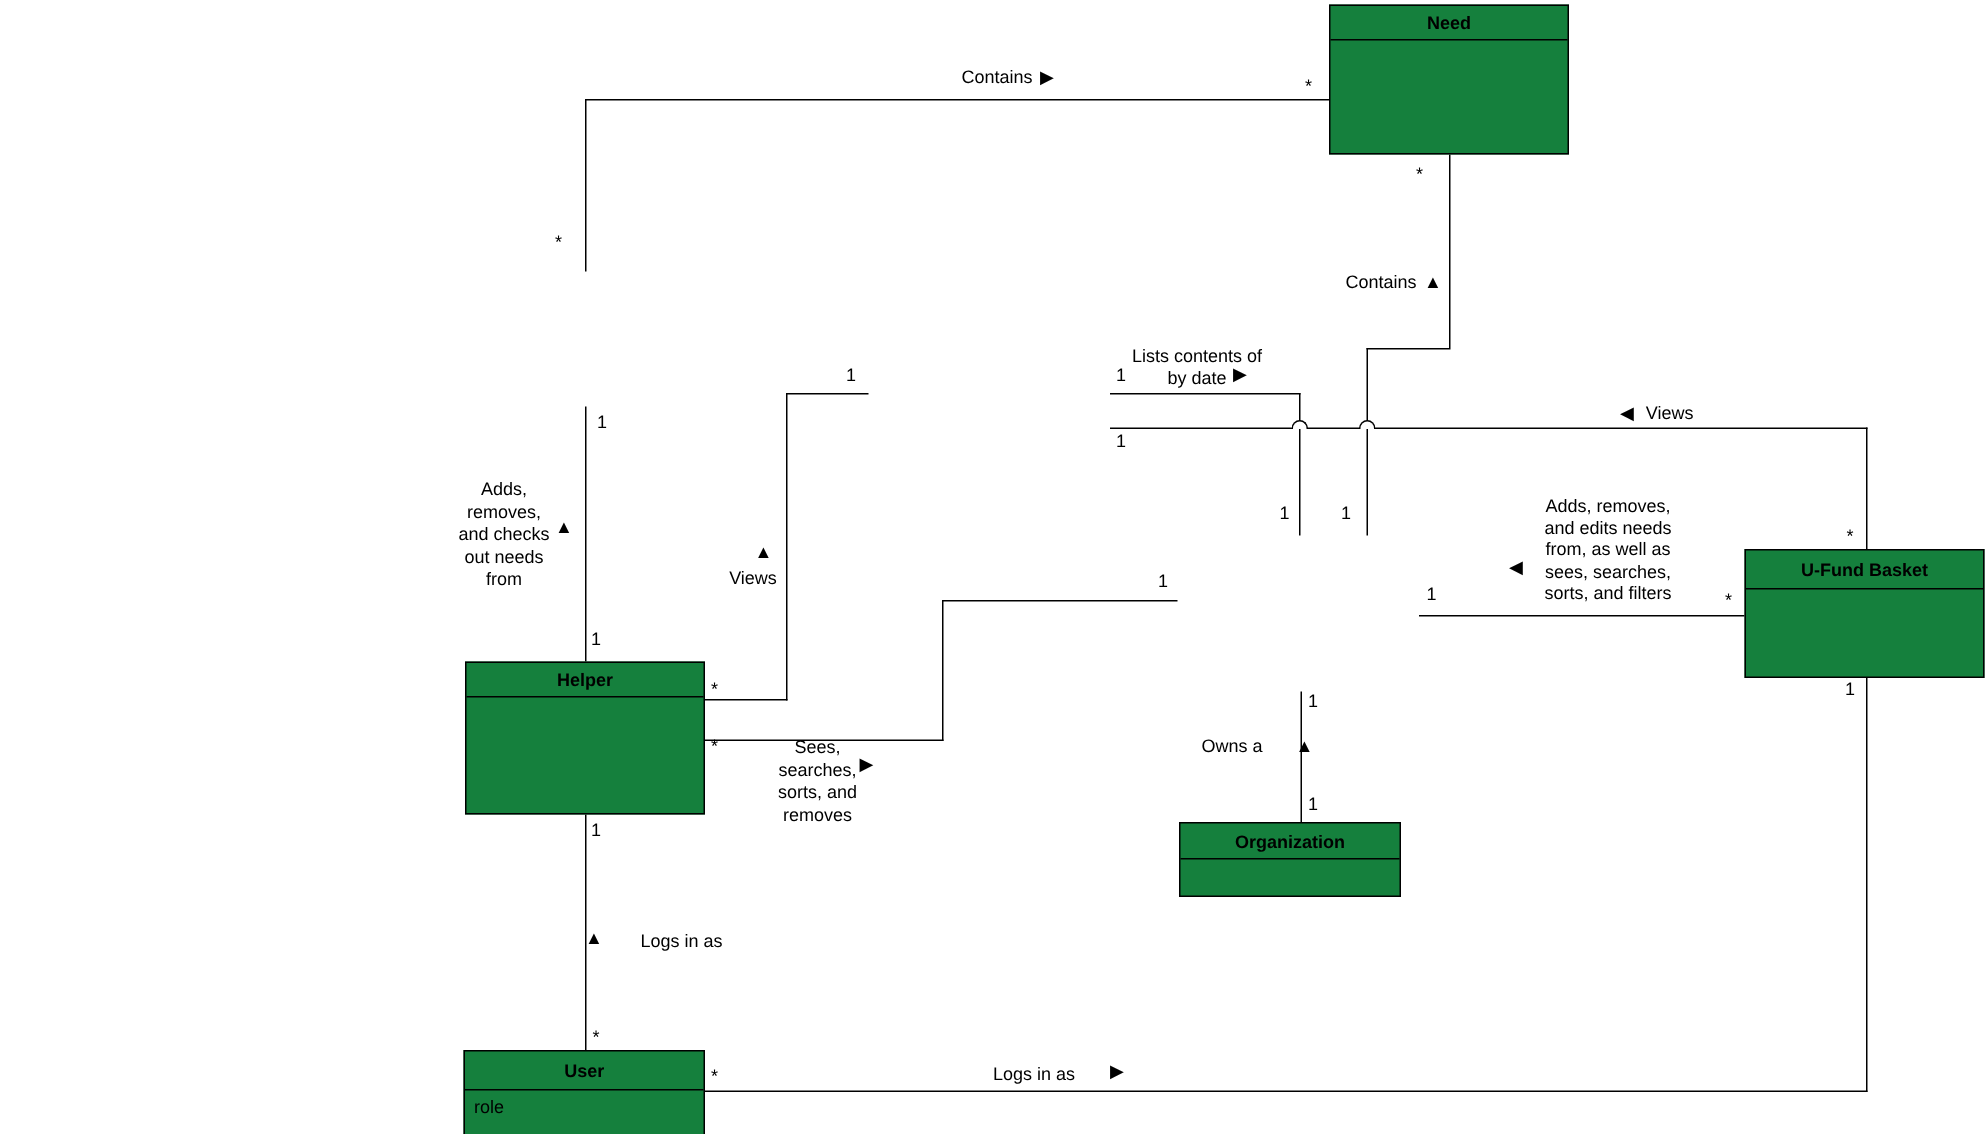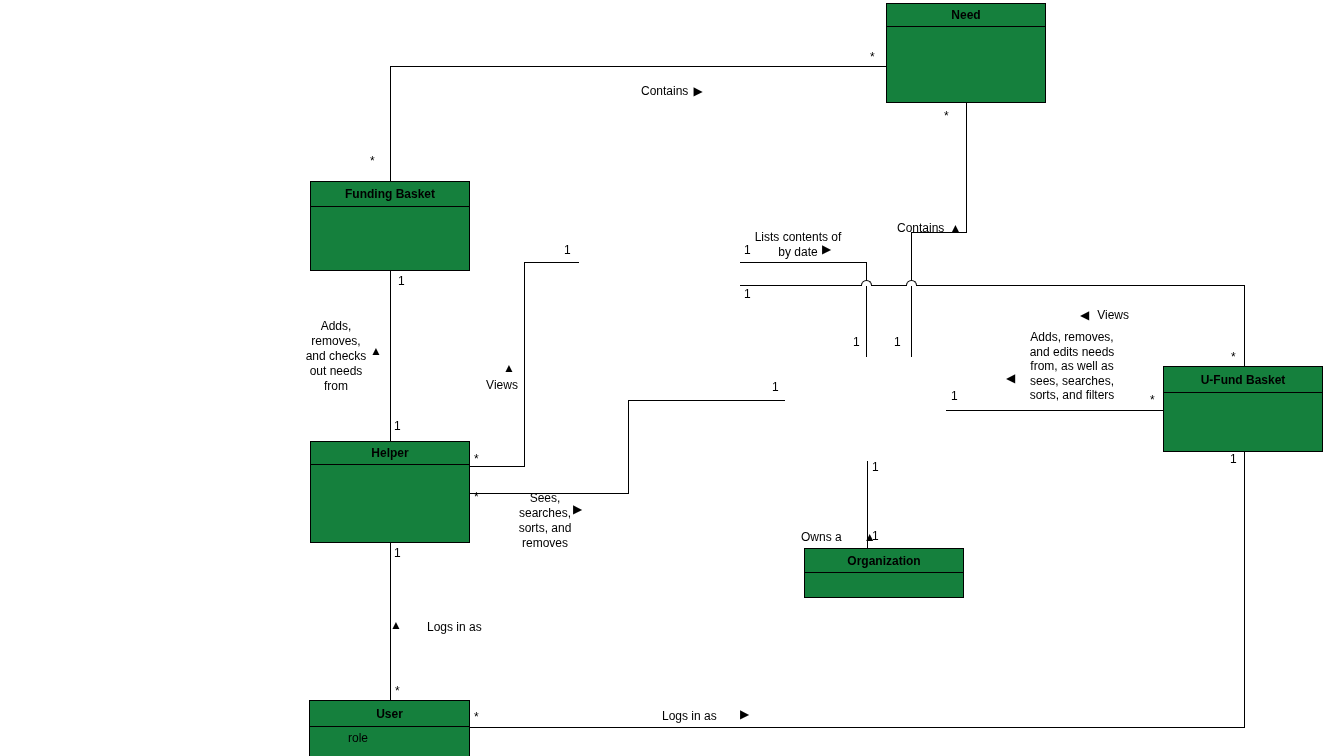--- a/index.html
+++ b/index.html
@@ -20,21 +20,21 @@
   }
   .node-title {
     box-sizing: border-box;
     border-bottom: 1px solid #000;
     display: flex;
     align-items: center;
     justify-content: center;
     font-weight: bold;
     font-size: 12px;
   }
-  .node-body { box-sizing: border-box; margin-left: 32px; }
+  .node-body { box-sizing: border-box; }
   .node-attr {
     font-size: 12px;
     padding: 4px 6px 0 6px;
     text-align: left;
   }
   .eh { position: absolute; height: 1px; background: #000; }
   .ev { position: absolute; width: 1px; background: #000; }
   .jump {
     position: absolute;
     width: 11px; height: 6px;
@@ -52,21 +52,20 @@
     text-align: center;
   }
   .lbl-tight { line-height: 14.5px; }
   .lbl-row {
     position: absolute;
     display: flex;
     align-items: flex-end;
     gap: 5px;
     font-size: 12px;
     white-space: nowrap;
-    margin-top: 40px;
   }
   .tri { position: absolute; font-size: 12px; line-height: 13px; }
   .mult { position: absolute; font-size: 12px; line-height: 12px; }
 </style>
 </head>
 <body>
 
 <div id="canvas">
 
   <div class="ev" style="left:390px;top:66px;height:115px"></div>
@@ -101,38 +100,34 @@
   <div class="ev" style="left:390px;top:543px;height:157px"></div>
 
   <div class="eh" style="left:470px;top:727px;width:775px"></div>
   <div class="ev" style="left:1244px;top:452px;height:276px"></div>
 
   <div class="node" style="left:886px;top:3px;width:160px;height:100px">
     <div class="node-title" style="height:23px">Need</div>
     <div class="node-body"></div>
   </div>
 
-  <div class="node" style="left:310px;top:181px;width:160px;height:90px">
-    <div class="node-title" style="height:25px">Funding Basket</div>
-    <div class="node-body"></div>
-  </div>
 
 
 
   <div class="node" style="left:1163px;top:366px;width:160px;height:86px">
     <div class="node-title" style="height:26px">U-Fund Basket</div>
     <div class="node-body"></div>
   </div>
 
   <div class="node" style="left:310px;top:441px;width:160px;height:102px">
     <div class="node-title" style="height:23px">Helper</div>
     <div class="node-body"></div>
   </div>
 
-  <div class="node" style="left:804px;top:548px;width:160px;height:50px">
+  <div class="node" style="left:786px;top:548px;width:148px;height:50px">
     <div class="node-title" style="height:24px">Organization</div>
     <div class="node-body"></div>
   </div>
 
   <div class="node" style="left:309px;top:700px;width:161px;height:67px">
     <div class="node-title" style="height:26px">User</div>
     <div class="node-body node-attr">role</div>
   </div>
 
   <div class="lbl-row" style="left:641px;top:44px">

